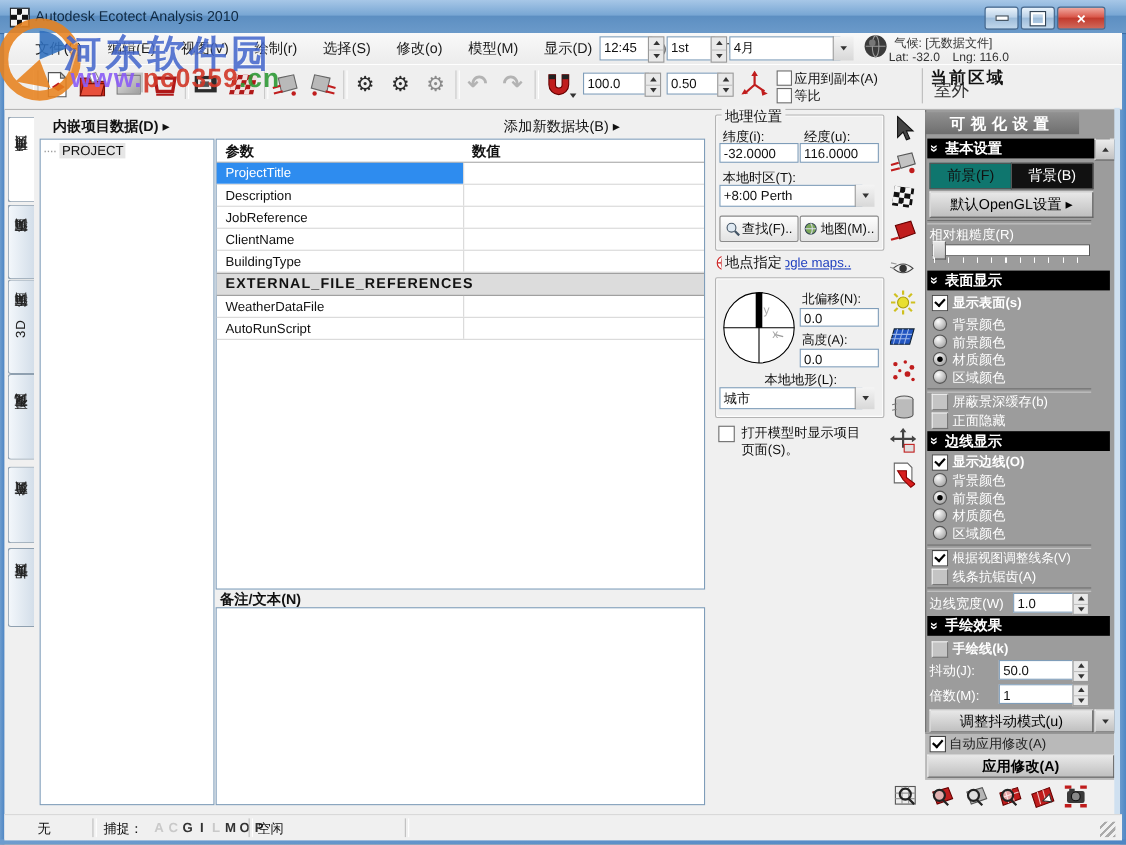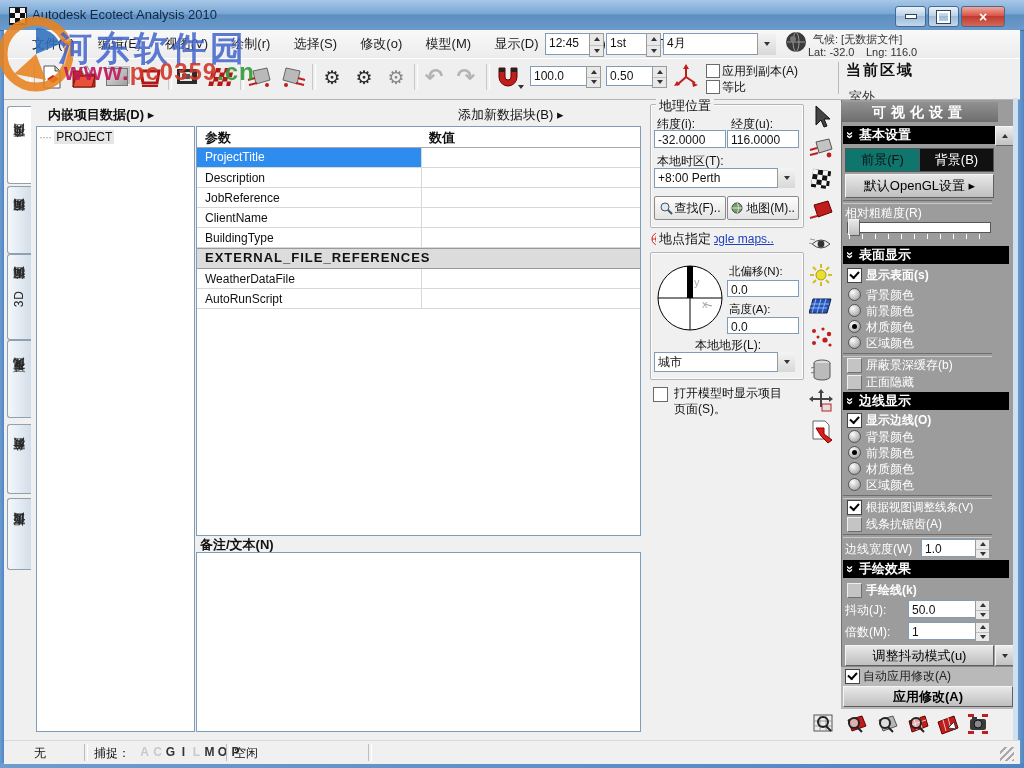--- a/index.html
+++ b/index.html
@@ -246,21 +246,21 @@
         <path d="M13 3v10M13 13L4 21M13 13l9 6" stroke="#c01d1d" stroke-width="2" fill="none"></path>
         <path d="M13 0l3 5h-6zM1 22l6-1-3-4zM25 21l-6-3 1 5z" fill="#c01d1d"></path>
       </svg>
   </div>
   <div class="abs chk" style="left:706px;top:64px;"></div>
   <div class="abs" style="left:722px;top:63px;font-size:12px;">应用到副本(A)</div>
   <div class="abs chk" style="left:706px;top:80px;"></div>
   <div class="abs" style="left:722px;top:79px;font-size:12px;">等比</div>
   <div class="abs" style="left:838px;top:62px;width:2px;height:32px;border-left:1px solid #bbb;"></div>
   <div class="abs" style="left:846px;top:61px;font-size:15px;font-weight:bold;letter-spacing:2px;">当前区域</div>
-  <div class="abs" style="left:849px;top:88px;font-size:13px;color:#333;">室外</div>
+  <div class="abs" style="left:849px;top:72px;font-size:16px;color:#333;">室外</div>
 
   <div class="abs vtab active" style="top:106px;height:76px;">
       <span>项目页面</span>
     </div>
   <div class="abs vtab" style="top:186px;height:66px;">
       <span>编辑页面</span>
     </div>
   <div class="abs vtab" style="top:254px;height:84px;">
       <span>3D编辑页面</span>
     </div>
@@ -454,21 +454,21 @@
       </svg>
   </div>
   <div class="abs tbtn" style="left:807px;top:418px;">
     <svg width="22" height="24">
         <path d="M3 1h12l4 4v14H3z" fill="#fff" stroke="#666"></path>
         <path d="M6 8h8v6l8 6-4 3-7-7z" fill="#d81e1e" stroke="#800"></path>
       </svg>
   </div>
 
   <div class="abs rp" style="left:841px;top:100px;width:172px;height:566px;border-left:1px solid #6f6f6f;"></div>
-  <div class="abs" style="left:841px;top:102px;width:157px;height:20px;background:linear-gradient(#919191,#6e6e6e);color:#fff;font-weight:bold;font-size:14px;letter-spacing:5px;text-align:center;line-height:20px;">可视化设置</div>
+  <div class="abs" style="left:841px;top:102px;width:140px;height:20px;background:linear-gradient(#919191,#6e6e6e);color:#fff;font-weight:bold;font-size:14px;letter-spacing:5px;text-align:center;line-height:20px;">可视化设置</div>
 
   <div class="abs sect" style="left:843px;top:126px;width:150px;height:18px;"><span class="chev">»</span><span>基本设置</span></div>
   <div class="abs scrollbtn" style="left:995px;top:126px;width:17px;height:18px;">
       <i class="tu"></i>
     </div>
 
   <div class="abs" style="left:845px;top:148px;width:73px;height:22px;background:#0f766e;border:1px solid #555;display:flex;align-items:center;justify-content:center;font-size:13px;">前景(F)</div>
   <div class="abs" style="left:919px;top:148px;width:73px;height:22px;background:#111;border:1px solid #555;color:#fff;display:flex;align-items:center;justify-content:center;font-size:13px;">背景(B)</div>
   <div class="abs graybtn" style="left:845px;top:174px;width:147px;height:22px;font-size:13px;">默认OpenGL设置 ▸</div>
   <div class="abs gsep" style="left:843px;top:200px;width:149px;"></div>
@@ -618,16 +618,16 @@
 
   <div class="abs wm" style="left:0;top:16px;width:76px;height:76px;opacity:0.88;">
     <svg width="76" height="76">
         <circle cx="36" cy="38" r="33" fill="none" stroke="#e8821e" stroke-width="9"></circle>
         <path d="M36 12a26 26 0 0 1 24 16L36 38z" fill="#2f6fbe"></path>
         <path d="M14 58l22-20 10 26z" fill="#e8821e"></path>
       </svg>
   </div>
   <div class="abs wm wm1" style="left:58px;top:26px;">河东软件园</div>
   <div class="abs wm wm2" style="left:64px;top:58px;">
-    <span style="color:#be185d;text-align:center;">www.</span><span style="color:#d23828;">pc0359</span><span style="color:#2f9a36;">.cn</span>
+    <span style="color:#8b5cf6;text-align:center;">www.</span><span style="color:#d23828;">pc0359</span><span style="color:#2f9a36;">.cn</span>
   </div>
 
 </div>
 
 </body></html>

